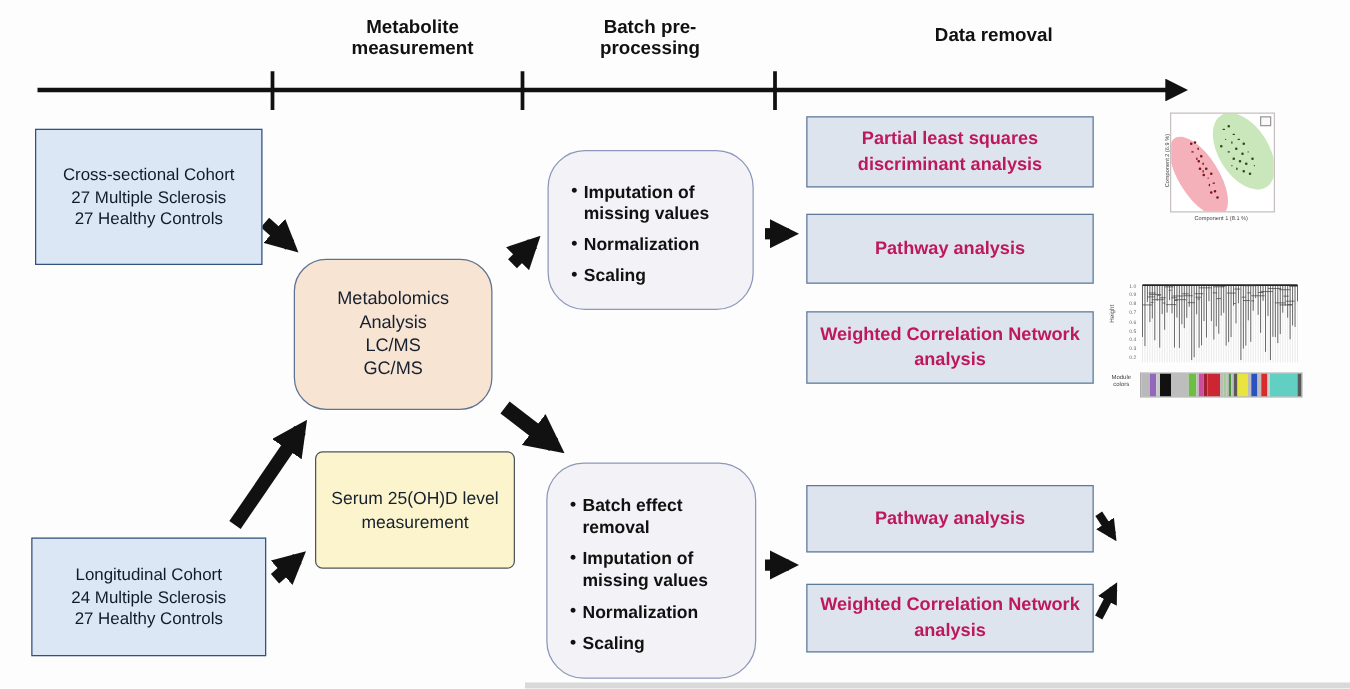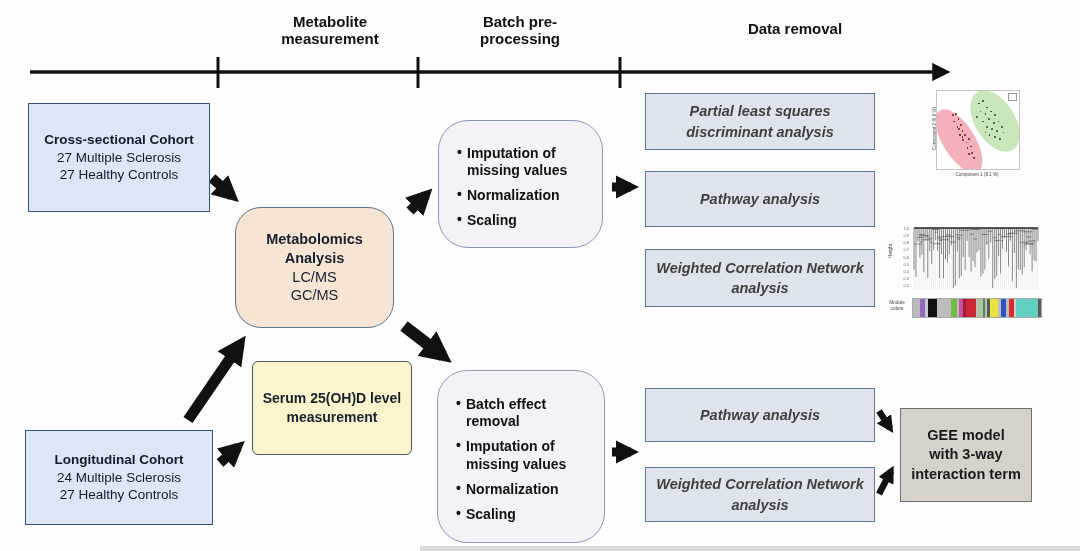--- a/index.html
+++ b/index.html
@@ -3,33 +3,33 @@
 <meta charset="utf-8">
 <style>
   html,body{margin:0;padding:0;background:#ffffff;}
   .stage{position:relative;width:1080px;height:551px;background:#fdfdfd;overflow:hidden;
          font-family:"Liberation Sans",sans-serif;color:#16202e;}
   .layer{position:absolute;left:0;top:0;width:1080px;height:551px;pointer-events:none;}
   .phase{position:absolute;font-weight:bold;font-size:15px;line-height:1.15;text-align:center;color:#111;}
   .box{position:absolute;box-sizing:border-box;display:flex;flex-direction:column;align-items:center;
        justify-content:center;text-align:center;padding:6px 8px;}
   .cohort{background:#dbe7f4;border:1.6px solid #33527a;color:#101c2c;}
-  .box-title{font-weight:bold;font-size:13.5px;line-height:1.3;}
+  .box-title{font-weight:normal;font-size:13.5px;line-height:1.3;}
   .box-line{font-size:13.5px;line-height:1.3;}
   .metab{background:#f8e4d3;border:1.4px solid #5d7390;border-radius:26px;}
   .metab .box-title{font-size:14.5px;}
   .metab .box-line{font-size:14.5px;}
   .serum{background:#fbf4cd;border:1.4px solid #50555b;border-radius:6px;}
   .serum .box-title{font-size:14px;line-height:1.35;}
   .prep{background:#f3f3f7;border:1.4px solid #8d97ba;border-radius:30px;align-items:flex-start;
         text-align:left;padding:10px 6px 4px 18px;gap:8px;}
   .bullet{font-weight:bold;font-size:14px;line-height:1.22;padding-left:10px;position:relative;color:#111;}
   .bullet::before{content:"\2022";position:absolute;left:0;top:-1px;}
   .analysis{background:#dde4ee;border:1.5px solid #5d7a99;font-weight:bold;font-size:14.5px;
-            line-height:1.4;color:#404040;font-style:italic;}
+            line-height:1.4;color:#be185d;}
   .gee{background:#d6d2ca;border:1.5px solid #6f6f6f;font-weight:bold;font-size:14.5px;line-height:1.35;color:#1a1a1a;padding:6px 10px;}
   
   .plsda{position:absolute;left:920px;top:86px;width:112px;height:102px;}
   .plsda-ylab{position:absolute;left:-26px;top:40px;width:80px;font-size:4.5px;color:#444;text-align:center;
               transform:rotate(-90deg);}
   .plsda-plot{position:absolute;left:16px;top:4px;width:82px;height:78px;border:1px solid #c6c0c0;background:#fff;overflow:hidden;}
   .plsda-xlab{position:absolute;left:16px;top:86px;width:82px;text-align:center;font-size:4.5px;color:#444;}
   .ellipse{position:absolute;border-radius:50%;opacity:0.85;}
   .ellipse-red{left:6px;top:14px;width:32px;height:72px;transform:rotate(-32deg);}
   .ellipse-green{left:38px;top:-4px;width:40px;height:68px;transform:rotate(-32deg);}
@@ -118,21 +118,20 @@
       <div class="bullet">Imputation of missing values</div>
       <div class="bullet">Normalization</div>
       <div class="bullet">Scaling</div>
     </div>
 
   <div class="box analysis" style="left:645px;top:93px;width:230px;height:57px">Partial least squares discriminant analysis</div>
   <div class="box analysis" style="left:645px;top:171px;width:230px;height:56px">Pathway analysis</div>
   <div class="box analysis" style="left:645px;top:249px;width:230px;height:58px">Weighted Correlation Network analysis</div>
   <div class="box analysis" style="left:645px;top:388px;width:230px;height:54px">Pathway analysis</div>
   <div class="box analysis" style="left:645px;top:467px;width:230px;height:55px">Weighted Correlation Network analysis</div>
-  <div class="box gee" style="left:900px;top:408px;width:132px;height:94px">GEE model with 3-way interaction term</div>
 
   <div class="plsda">
     <div class="plsda-ylab">Component 2 (6.9 %)</div>
     <div class="plsda-plot">
       <div class="ellipse ellipse-red" style="background: rgb(242, 163, 173);"></div>
       <div class="ellipse ellipse-green" style="background: rgb(191, 227, 174);"></div>
       <div class="plsda-legend"></div>
     <div class="pt" style="left: 18%; top: 30%; background: rgb(122, 21, 32);"></div>
         <div class="pt" style="left: 22%; top: 28%; background: rgb(122, 21, 32);"></div>
         <div class="pt" style="left: 20%; top: 38%; background: rgb(122, 21, 32);"></div>

